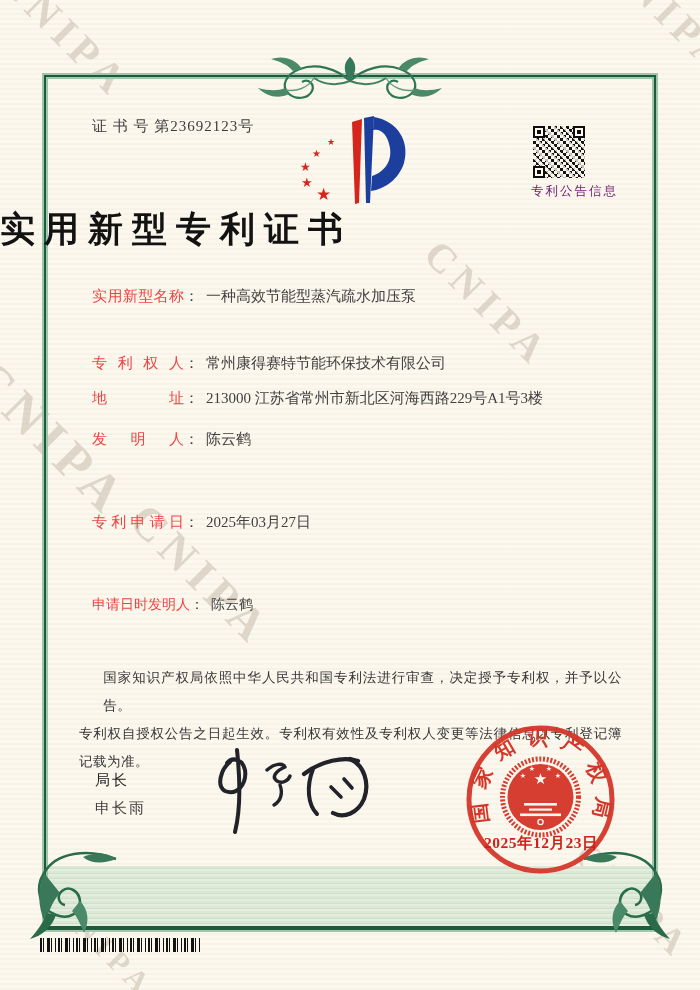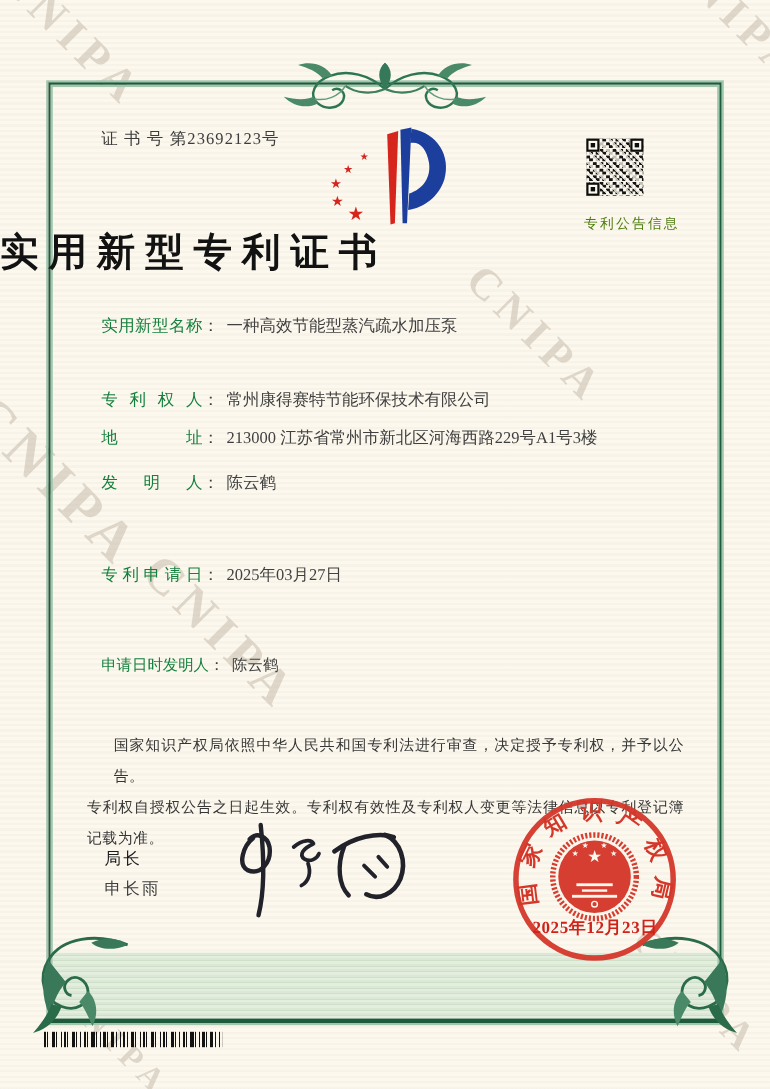--- a/index.html
+++ b/index.html
@@ -35,28 +35,28 @@
   .qr{
     position:relative;width:52px;height:52px;margin:0 auto;
     background-image:
       repeating-linear-gradient(45deg, rgba(252,248,238,.75) 0 3px, transparent 3px 7px),
       conic-gradient(#151515 25%, transparent 0 50%, #151515 0 75%, transparent 0);
     background-size:auto,6px 6px;
   }
   .finder{position:absolute;width:12px;height:12px;border:2px solid #0d0d0d;background:#fcf8ee;box-sizing:border-box;}
   .finder::after{content:"";position:absolute;inset:2px;background:#0d0d0d;}
   .f-tl{left:0;top:0}.f-tr{right:0;top:0}.f-bl{left:0;bottom:0}
-  .qrlabel{margin-top:17px;font-size:12.5px;letter-spacing:2px;color:#4d7c0f;white-space:nowrap;}
+  .qrlabel{margin-top:5px;font-size:12.5px;letter-spacing:2px;color:#701a75;white-space:nowrap;}
   .title{
     position:absolute;left:0;top:206px;width:100%;
     font-size:35px;font-weight:bold;letter-spacing:9px;color:#121212;
   }
   .row{position:absolute;left:92px;width:530px;font-size:15px;white-space:nowrap;}
   .row.small{font-size:14px;}
-  .flabel{display:inline-block;min-width:92px;text-align:justify;text-align-last:justify;color:#15803d;vertical-align:bottom;}
+  .flabel{display:inline-block;min-width:92px;text-align:justify;text-align-last:justify;color:#ef4444;vertical-align:bottom;}
   .fval{margin-left:7px;color:#404040;}
   .col2{position:absolute;left:293px;top:0;white-space:nowrap;}
   .col2 .fval{margin-left:5px;}
   .statement{
     position:absolute;left:79px;top:664px;width:543px;
     font-size:13.5px;line-height:28px;color:#363636;letter-spacing:.5px;text-align:justify;
   }
   .statement .l1{padding-left:1.8em;}
   .sig-title{position:absolute;left:95px;top:771px;font-family:"Liberation Sans",sans-serif;font-size:15px;letter-spacing:2px;color:#1c1c1c;}
   .sig-name{position:absolute;left:95px;top:799px;font-family:"Liberation Sans",sans-serif;font-size:15px;letter-spacing:2px;color:#404040;}

